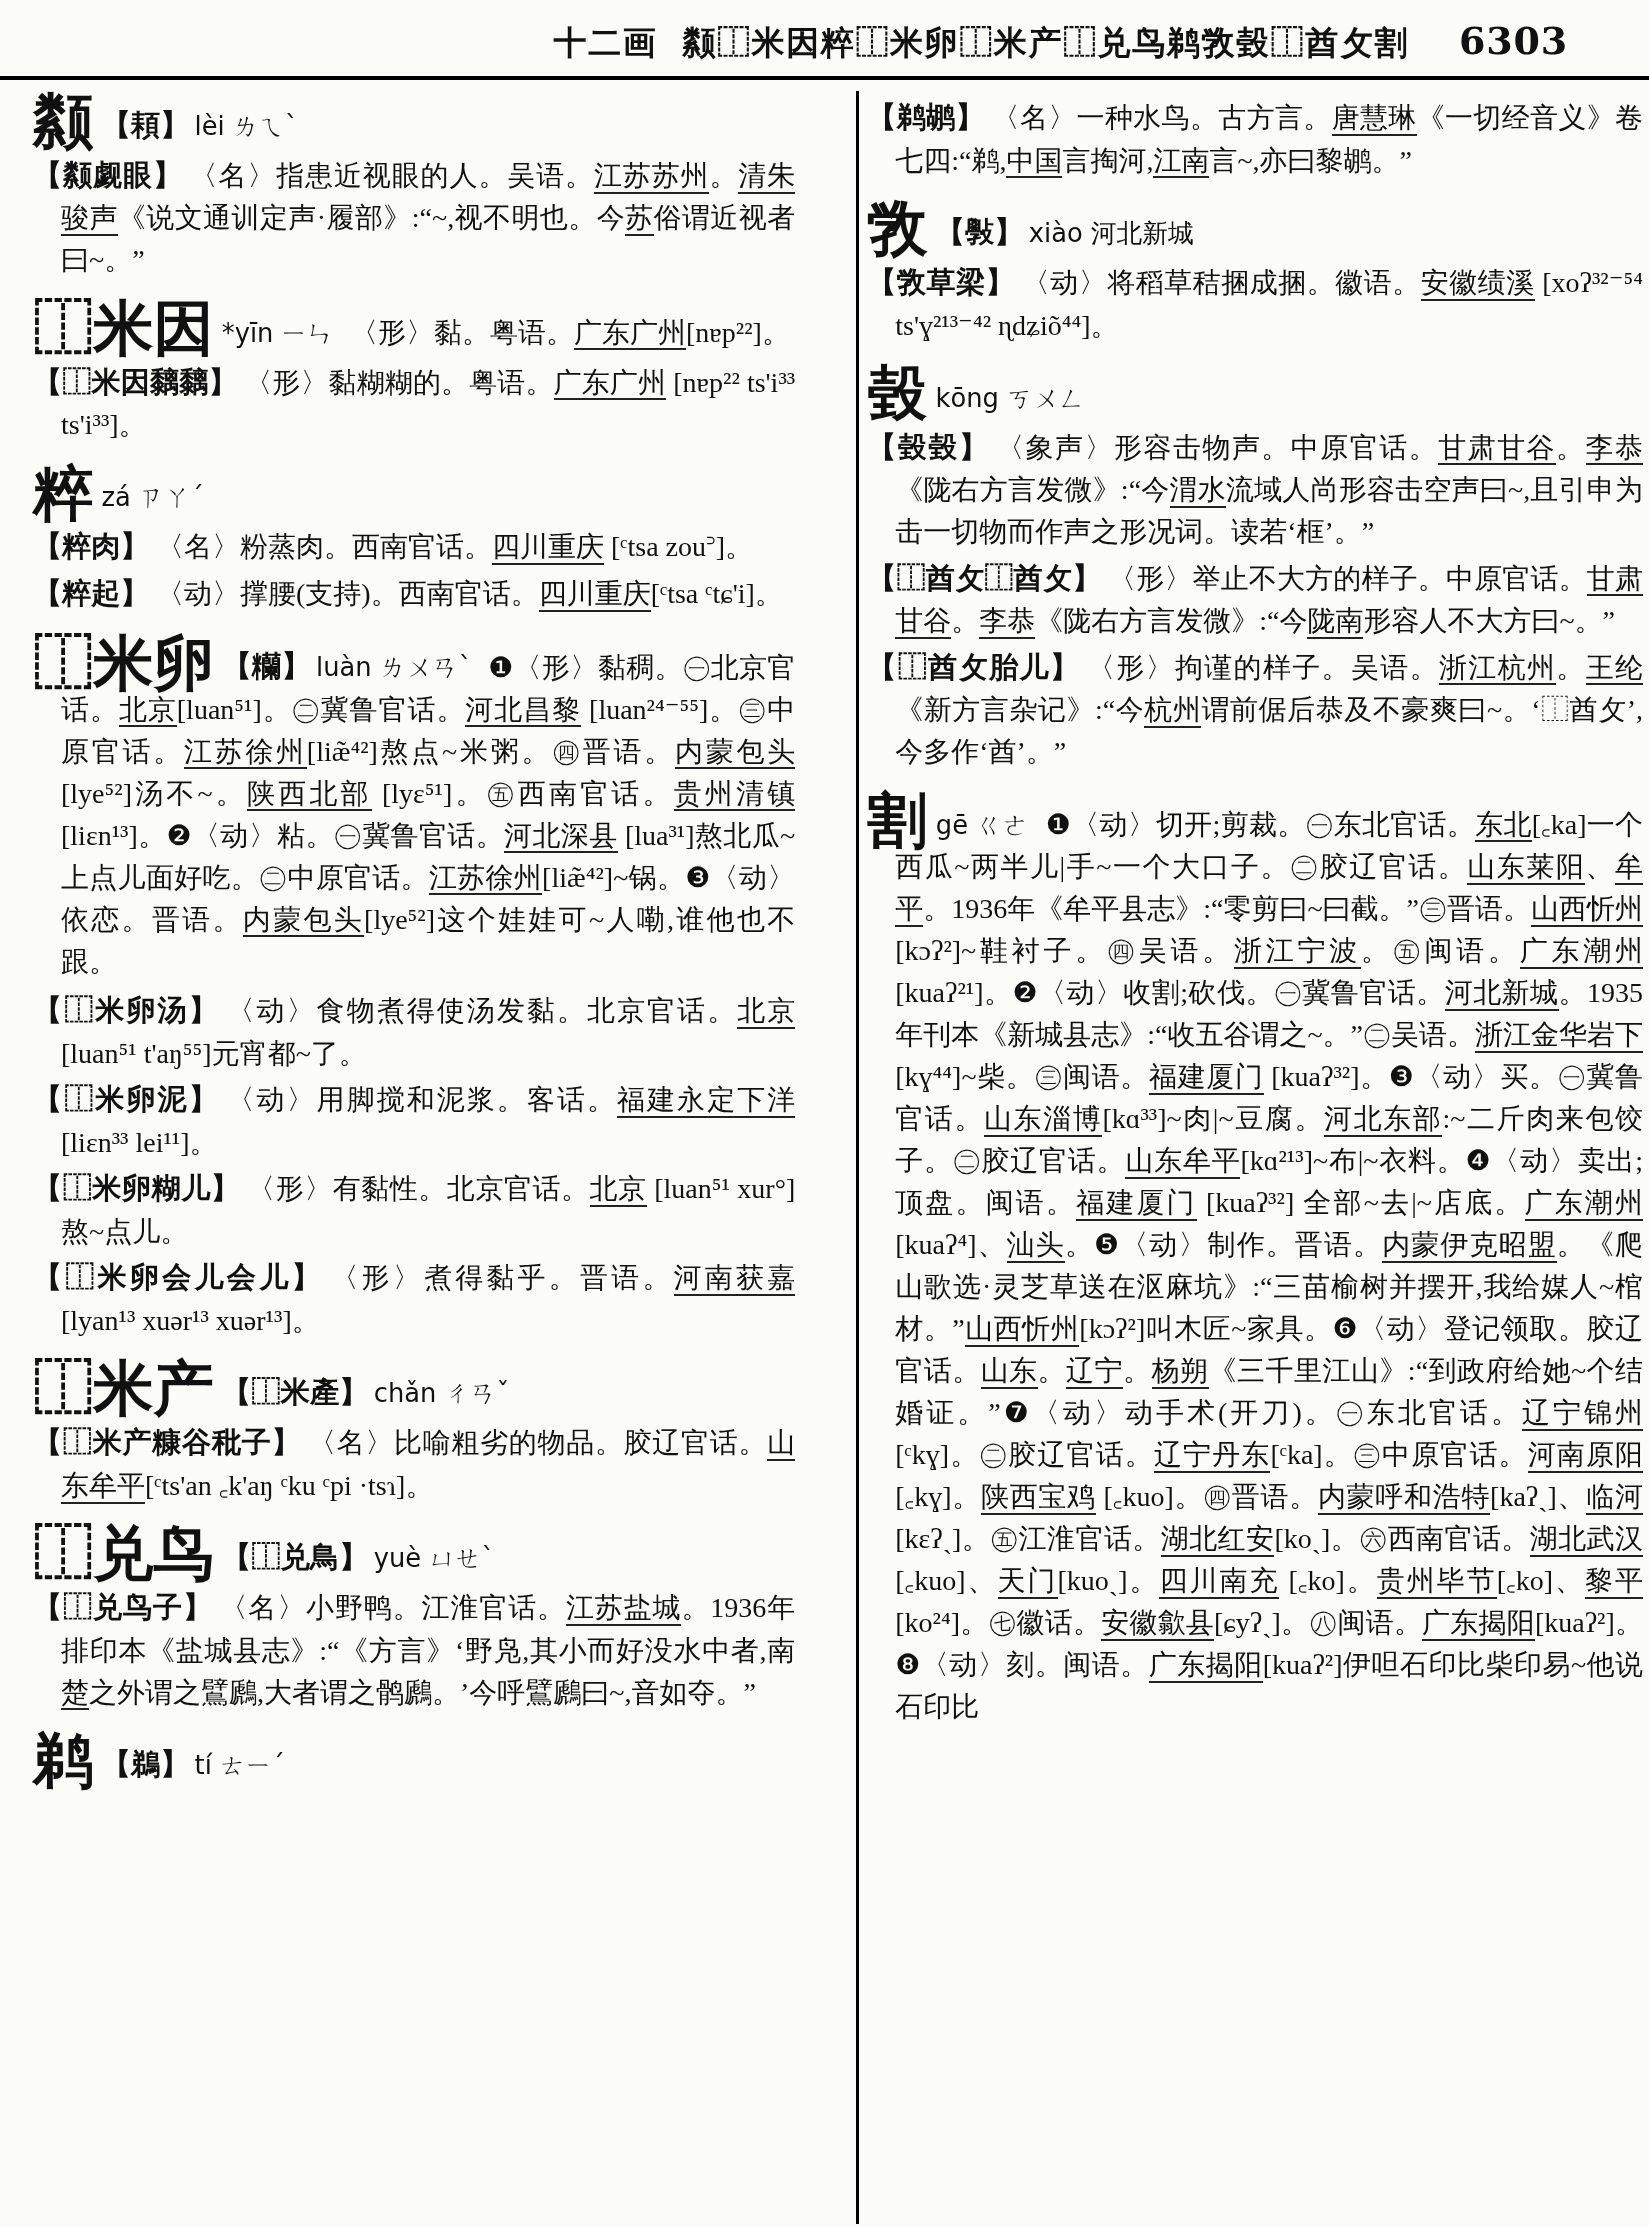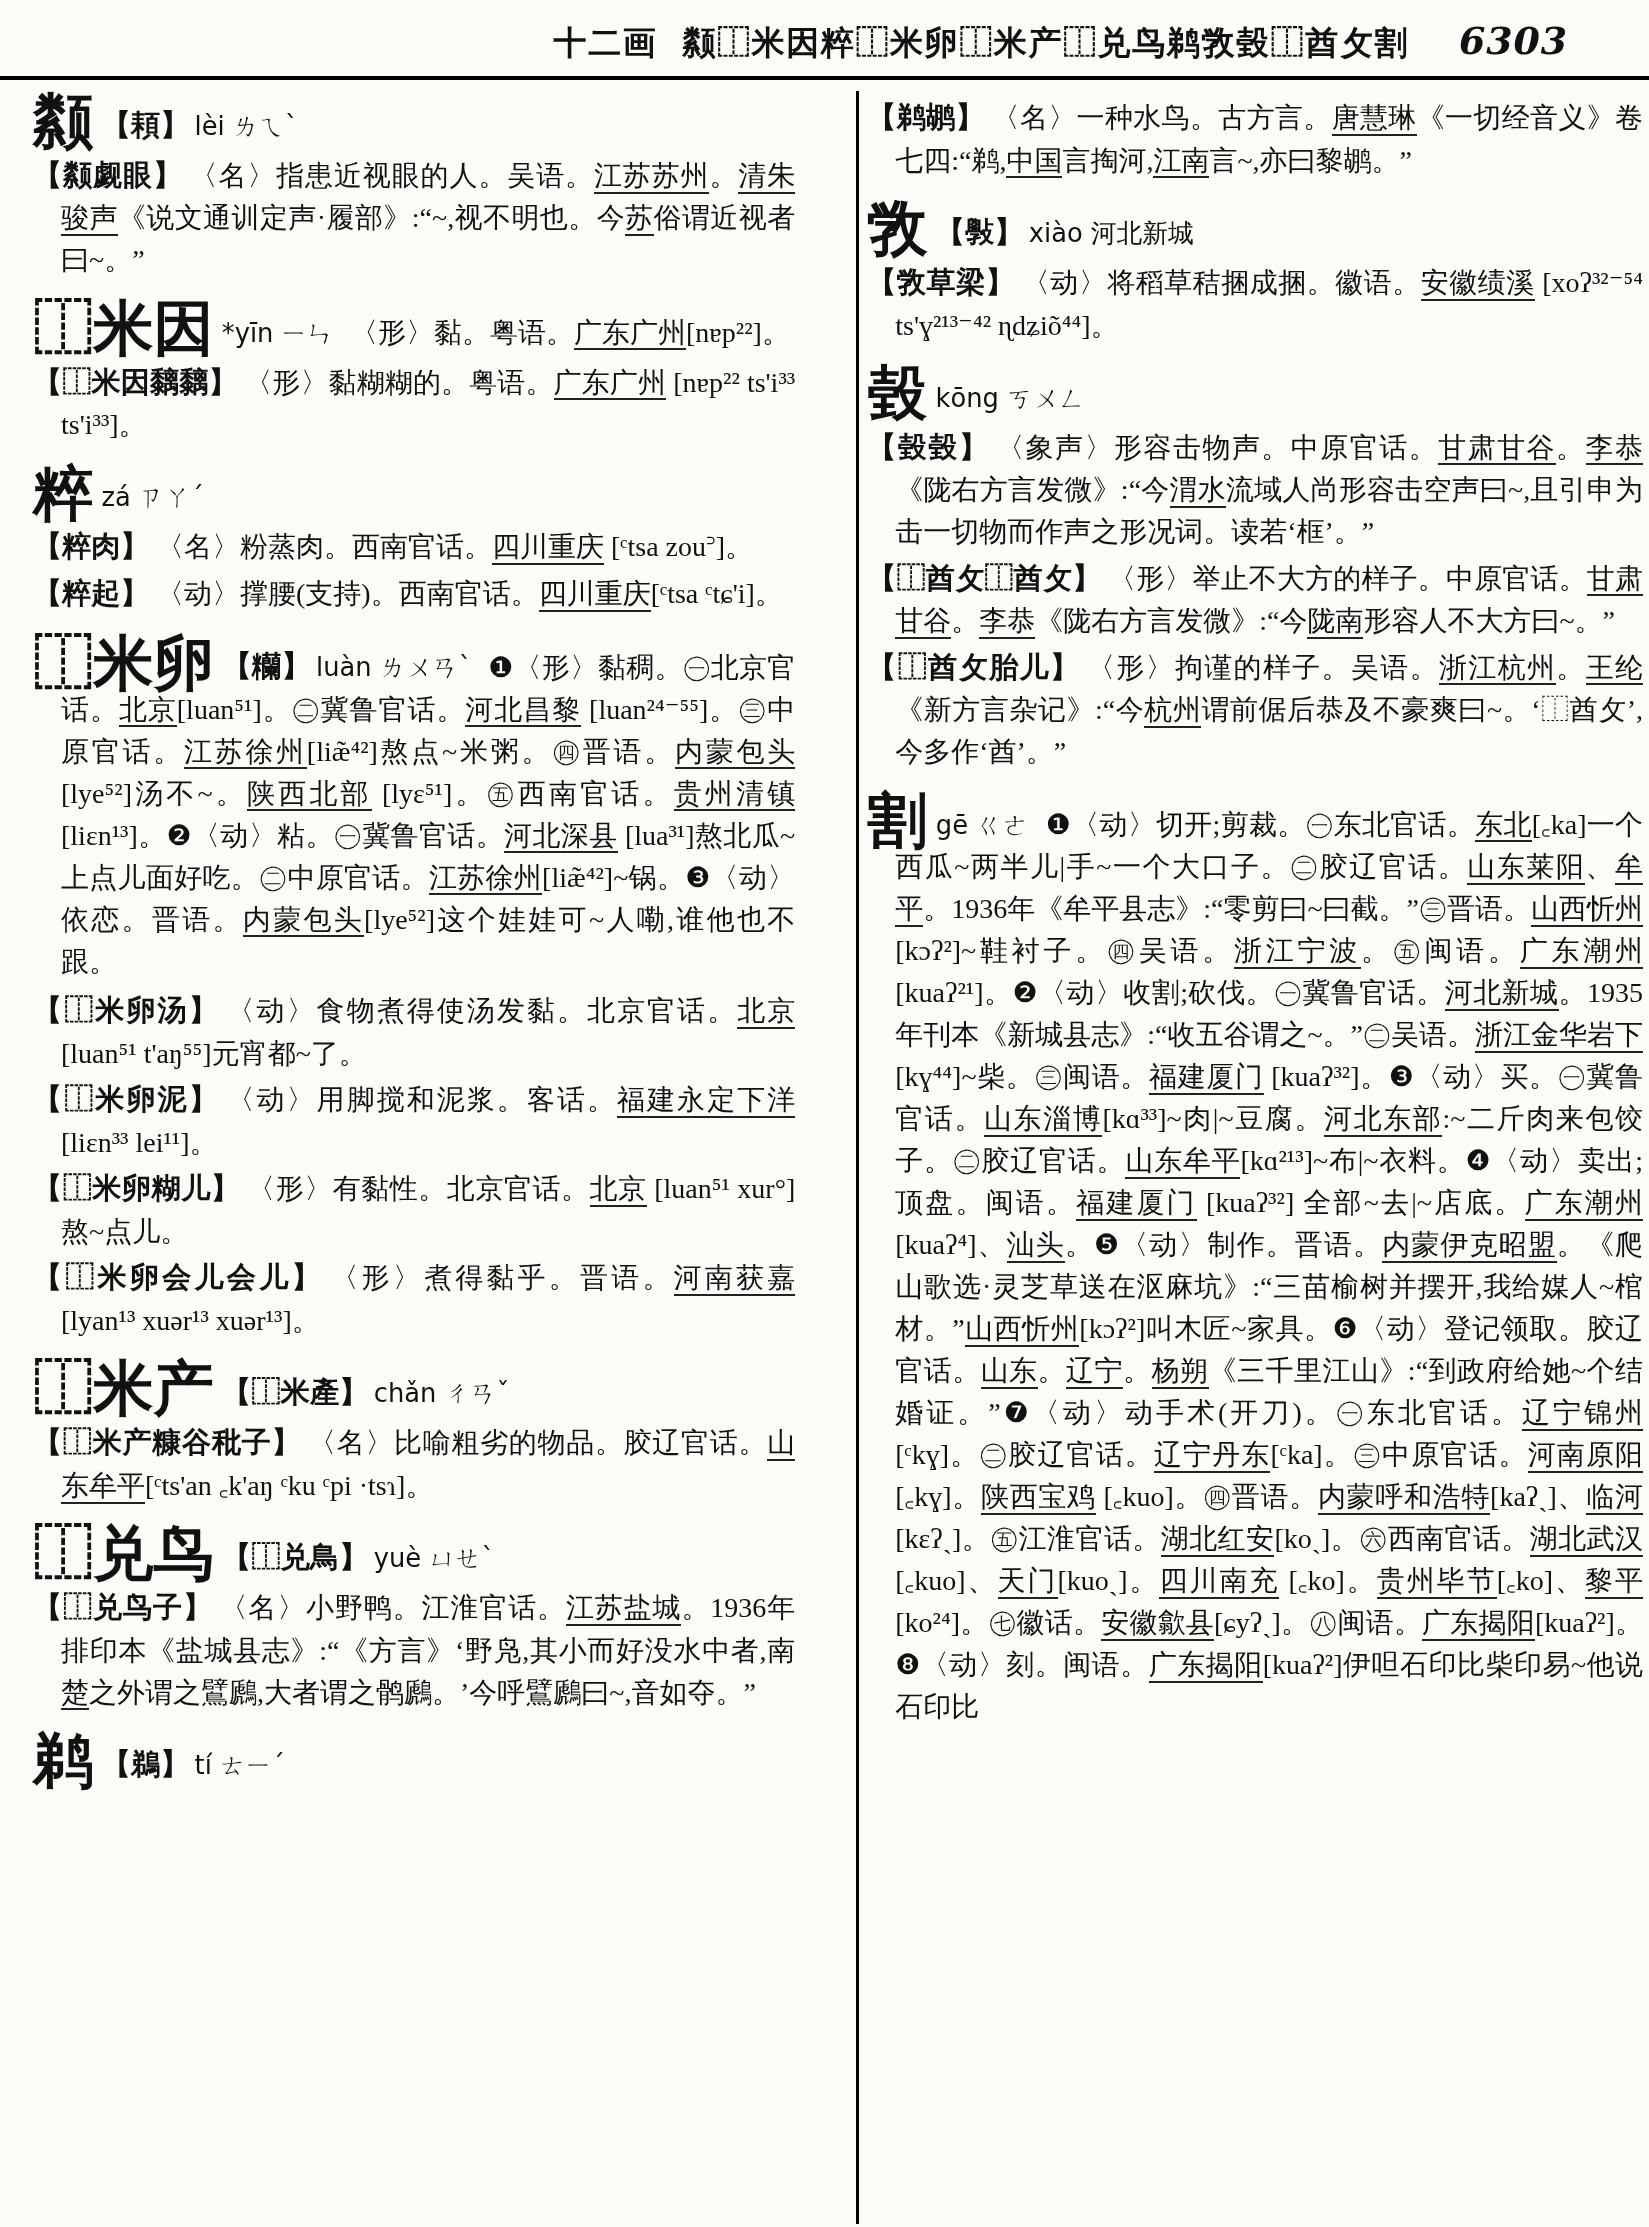--- a/index.html
+++ b/index.html
@@ -11,21 +11,21 @@
     overflow:hidden;
   }
   #page{width:1650px;height:2227px;position:relative;box-sizing:border-box;}
   
   #runhead{
     position:absolute;top:11.5px;left:0;width:1617px;
     display:flex;justify-content:flex-end;align-items:baseline;gap:25px;
     font-weight:bold;font-size:33px;letter-spacing:1.6px;white-space:nowrap;
   }
   #runhead .pageno{
-    font-style:italic;font-size:38px;letter-spacing:0.8px;
+    font-size:38px;letter-spacing:0.8px;
     font-family:"DejaVu Serif",serif;margin-left:25px;padding-right:49px;
   }
   #headrule{
     position:absolute;top:76px;left:0;width:1650px;height:4.1px;background:#000;
   }
   
   #cols{
     position:absolute;top:91px;left:8px;width:1650px;height:2133px;
     display:flex;overflow:hidden;
   }

